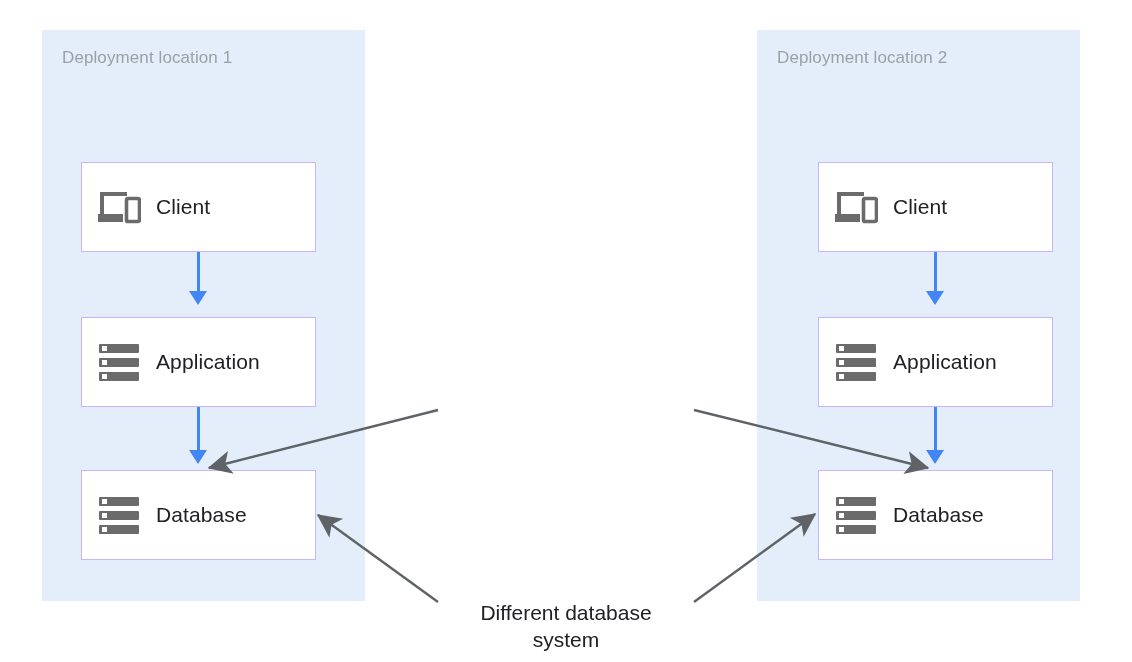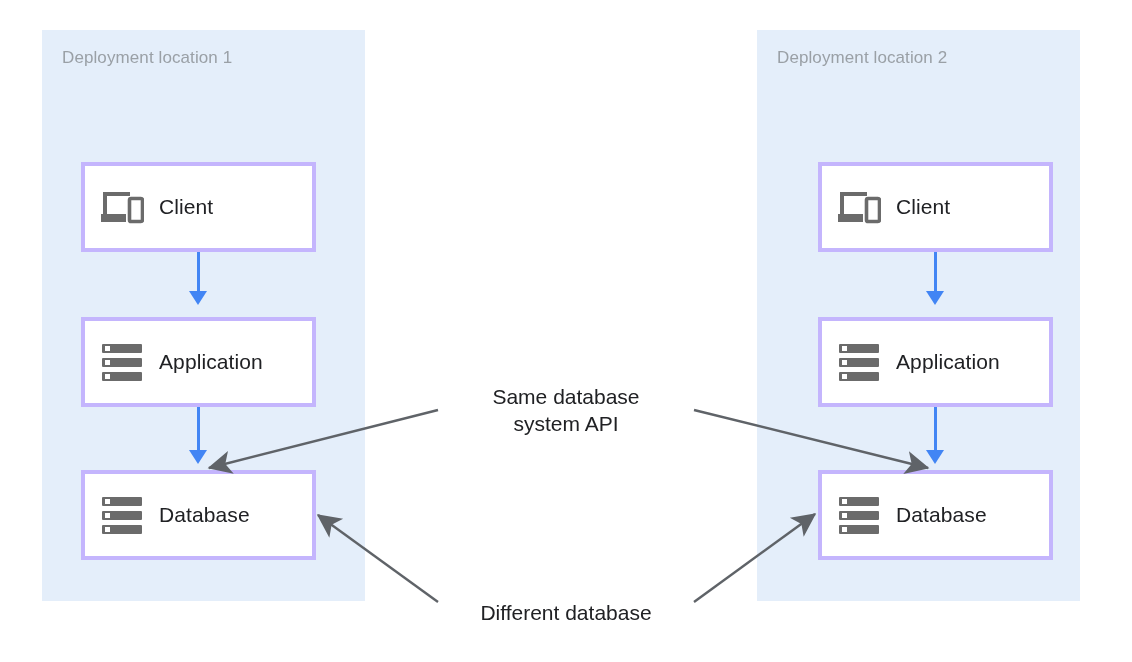--- a/index.html
+++ b/index.html
@@ -25,21 +25,21 @@
     font-size:17px;
     color:#9aa0a6;
     letter-spacing:0.1px;
     white-space:nowrap;
   }
 
   .node{
     position:absolute;
     width:235px;height:90px;
     background:#ffffff;
-    border:4px solid #c4b5fd;
+    border:1px solid #c4b5fd;
     box-sizing:border-box;
     display:flex;
     align-items:center;
     justify-content:flex-start;
   }
   .node .icon-wrap{
     width:74px;
     min-width:74px;
     display:flex;
     align-items:center;
@@ -219,22 +219,19 @@
 
     <line x1="438" y1="410" x2="209" y2="468" stroke="#5f6368" stroke-width="2.4" marker-end="url(#ah)"></line>
 
     <line x1="694" y1="410" x2="928" y2="468" stroke="#5f6368" stroke-width="2.4" marker-end="url(#ah)"></line>
 
     <line x1="438" y1="602" x2="318" y2="515" stroke="#5f6368" stroke-width="2.4" marker-end="url(#ah)"></line>
 
     <line x1="694" y1="602" x2="815" y2="514" stroke="#5f6368" stroke-width="2.4" marker-end="url(#ah)"></line>
   </svg>
 
-  <div class="annotation" id="anno-api">
-    <div>Same database</div>
-    <div>system API</div>
-  </div>
 
   <div class="annotation" id="anno-diff">
     <div>Different database</div>
+    <div>system</div>
   </div>
 
 </div>
 
 </body></html>

